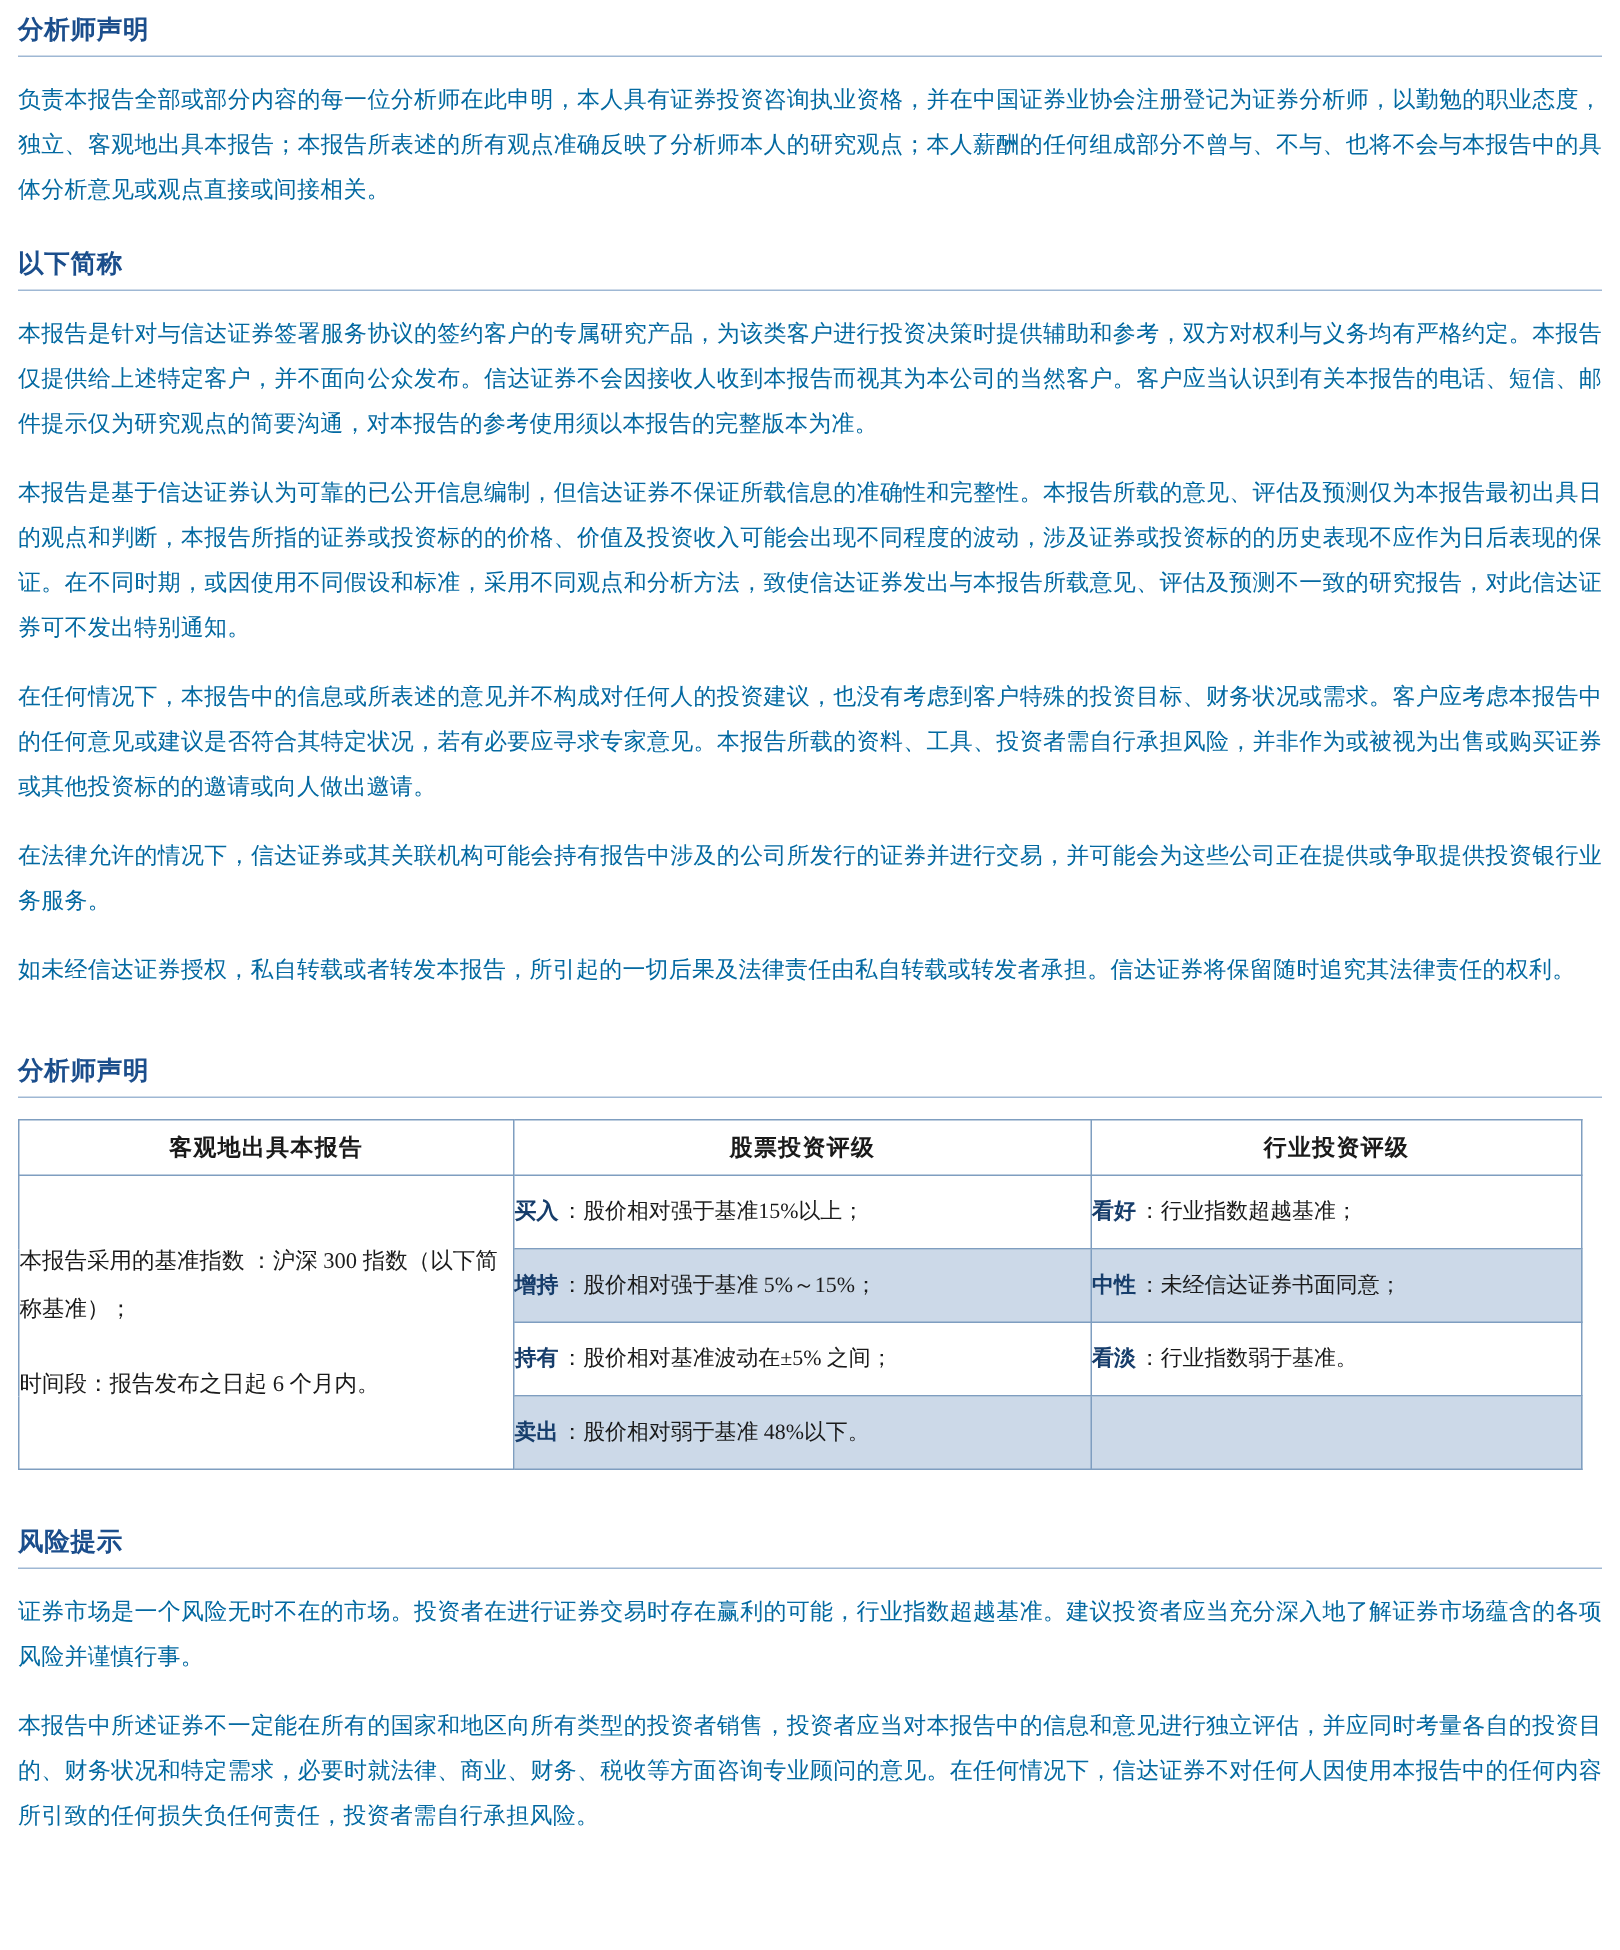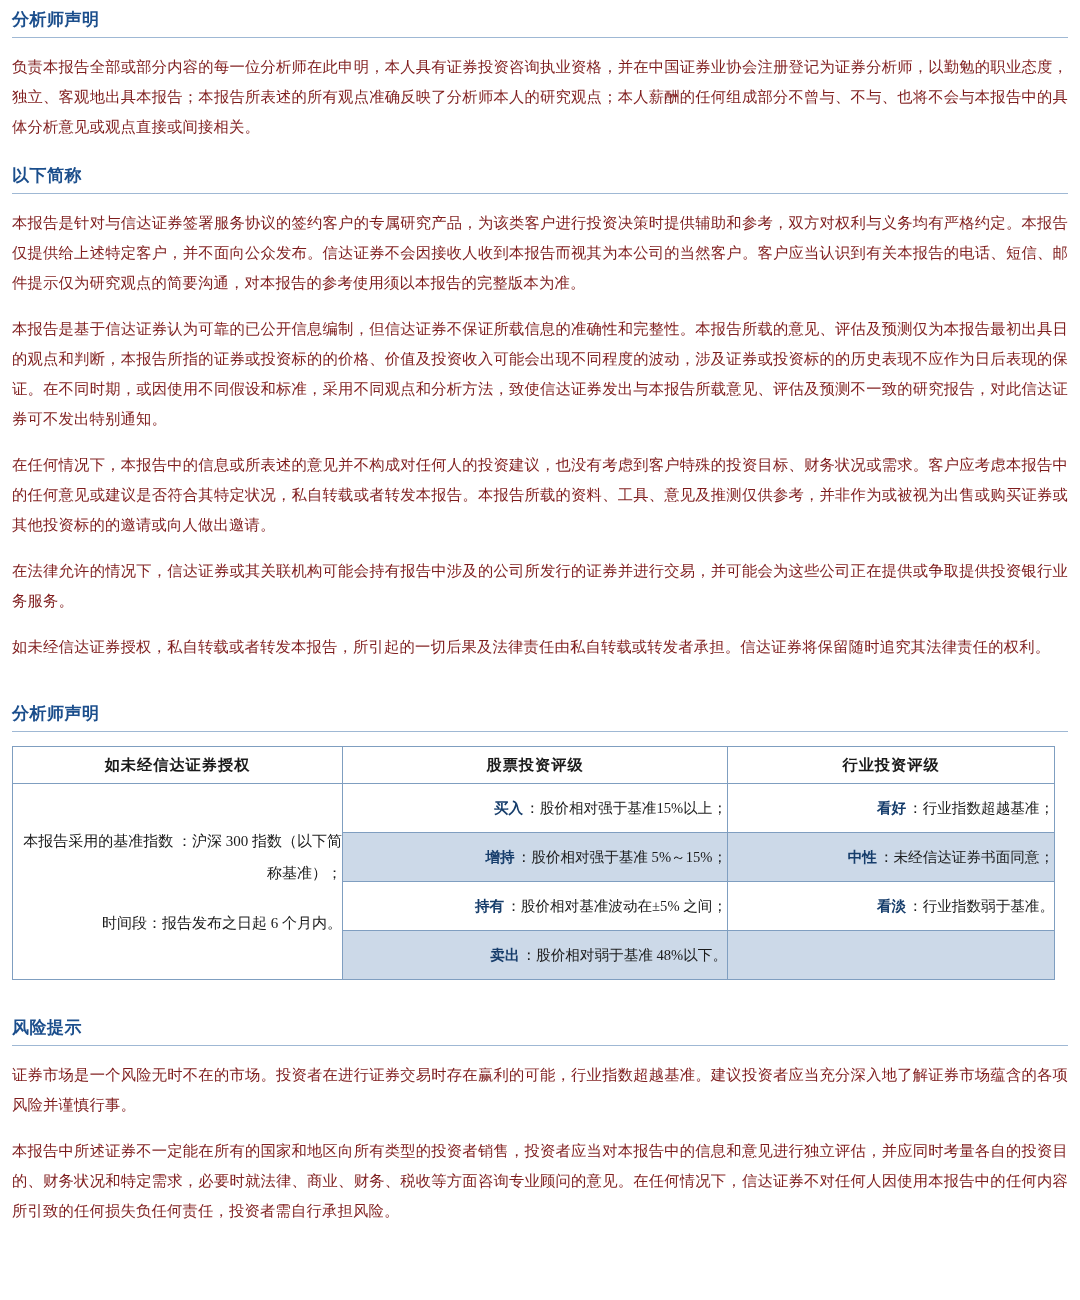--- a/index.html
+++ b/index.html
@@ -32,21 +32,21 @@
     border-top: 1px solid #9fb8d4;
     margin: 4px 0 14px 0;
     height: 0;
   }
   p.body-text {
     font-size: 15.3px;
     line-height: 30px;
     margin: 0 0 16px 0;
     text-align: justify;
     letter-spacing: 0.2px;
-    color: #7f1d1d;
+    color: #0369a1;
   }
   p.body-text:last-child { margin-bottom: 0; }
   .block {
     margin-bottom: 22px;
   }
   .gap-lg { height: 18px; }
 
   
   table.ratings {
     border-collapse: collapse;
@@ -63,21 +63,20 @@
   table.ratings th {
     background: #ffffff;
     font-weight: bold;
     text-align: center;
     height: 36px;
     font-size: 15.2px;
     letter-spacing: 1px;
   }
   table.ratings td {
     height: 48px;
-    text-align: right;
   }
   .cell-pad {
     padding: 6px 12px;
     line-height: 30px;
   }
   .benchmark-cell {
     font-size: 15px;
     line-height: 32px;
     padding: 10px 14px;
   }
@@ -105,40 +104,40 @@
     <h2 class="section-heading">分析师声明</h2>
     <hr class="heading-rule">
     <p class="body-text">负责本报告全部或部分内容的每一位分析师在此申明，本人具有证券投资咨询执业资格，并在中国证券业协会注册登记为证券分析师，以勤勉的职业态度，独立、客观地出具本报告；本报告所表述的所有观点准确反映了分析师本人的研究观点；本人薪酬的任何组成部分不曾与、不与、也将不会与本报告中的具体分析意见或观点直接或间接相关。</p>
   </div>
 
   <div class="block">
     <h2 class="section-heading">以下简称</h2>
     <hr class="heading-rule">
     <p class="body-text">本报告是针对与信达证券签署服务协议的签约客户的专属研究产品，为该类客户进行投资决策时提供辅助和参考，双方对权利与义务均有严格约定。本报告仅提供给上述特定客户，并不面向公众发布。信达证券不会因接收人收到本报告而视其为本公司的当然客户。客户应当认识到有关本报告的电话、短信、邮件提示仅为研究观点的简要沟通，对本报告的参考使用须以本报告的完整版本为准。</p>
     <p class="body-text">本报告是基于信达证券认为可靠的已公开信息编制，但信达证券不保证所载信息的准确性和完整性。本报告所载的意见、评估及预测仅为本报告最初出具日的观点和判断，本报告所指的证券或投资标的的价格、价值及投资收入可能会出现不同程度的波动，涉及证券或投资标的的历史表现不应作为日后表现的保证。在不同时期，或因使用不同假设和标准，采用不同观点和分析方法，致使信达证券发出与本报告所载意见、评估及预测不一致的研究报告，对此信达证券可不发出特别通知。</p>
-    <p class="body-text">在任何情况下，本报告中的信息或所表述的意见并不构成对任何人的投资建议，也没有考虑到客户特殊的投资目标、财务状况或需求。客户应考虑本报告中的任何意见或建议是否符合其特定状况，私自转载或者转发本报告。本报告所载的资料、工具、意见及推测仅供参考，并非作为或被视为出售或购买证券或其他投资标的的邀请或向人做出邀请。</p>
+    <p class="body-text">在任何情况下，本报告中的信息或所表述的意见并不构成对任何人的投资建议，也没有考虑到客户特殊的投资目标、财务状况或需求。客户应考虑本报告中的任何意见或建议是否符合其特定状况，若有必要应寻求专家意见。本报告所载的资料、工具、投资者需自行承担风险，并非作为或被视为出售或购买证券或其他投资标的的邀请或向人做出邀请。</p>
     <p class="body-text">在法律允许的情况下，信达证券或其关联机构可能会持有报告中涉及的公司所发行的证券并进行交易，并可能会为这些公司正在提供或争取提供投资银行业务服务。</p>
     <p class="body-text">如未经信达证券授权，私自转载或者转发本报告，所引起的一切后果及法律责任由私自转载或转发者承担。信达证券将保留随时追究其法律责任的权利。</p>
   </div>
 
   <div class="gap-lg"></div>
 
   <div class="block">
     <h2 class="section-heading">分析师声明</h2>
     <hr class="heading-rule">
 
     <table class="ratings">
       <colgroup>
         <col class="col1">
           <col class="col2">
           <col class="col3">
       </colgroup>
       <thead>
         <tr>
-          <th>如未经信达证券授权</th>
+          <th>客观地出具本报告</th>
           <th>股票投资评级</th>
           <th>行业投资评级</th>
         </tr>
       </thead>
       <tbody>
         <tr>
           <td rowspan="4" class="benchmark-cell">
             <span>本报告采用的基准指数 ：沪深 300 指数（以下简称基准）；</span>
             <span class="line2">时间段：报告发布之日起 6 个月内。</span>
           </td>

